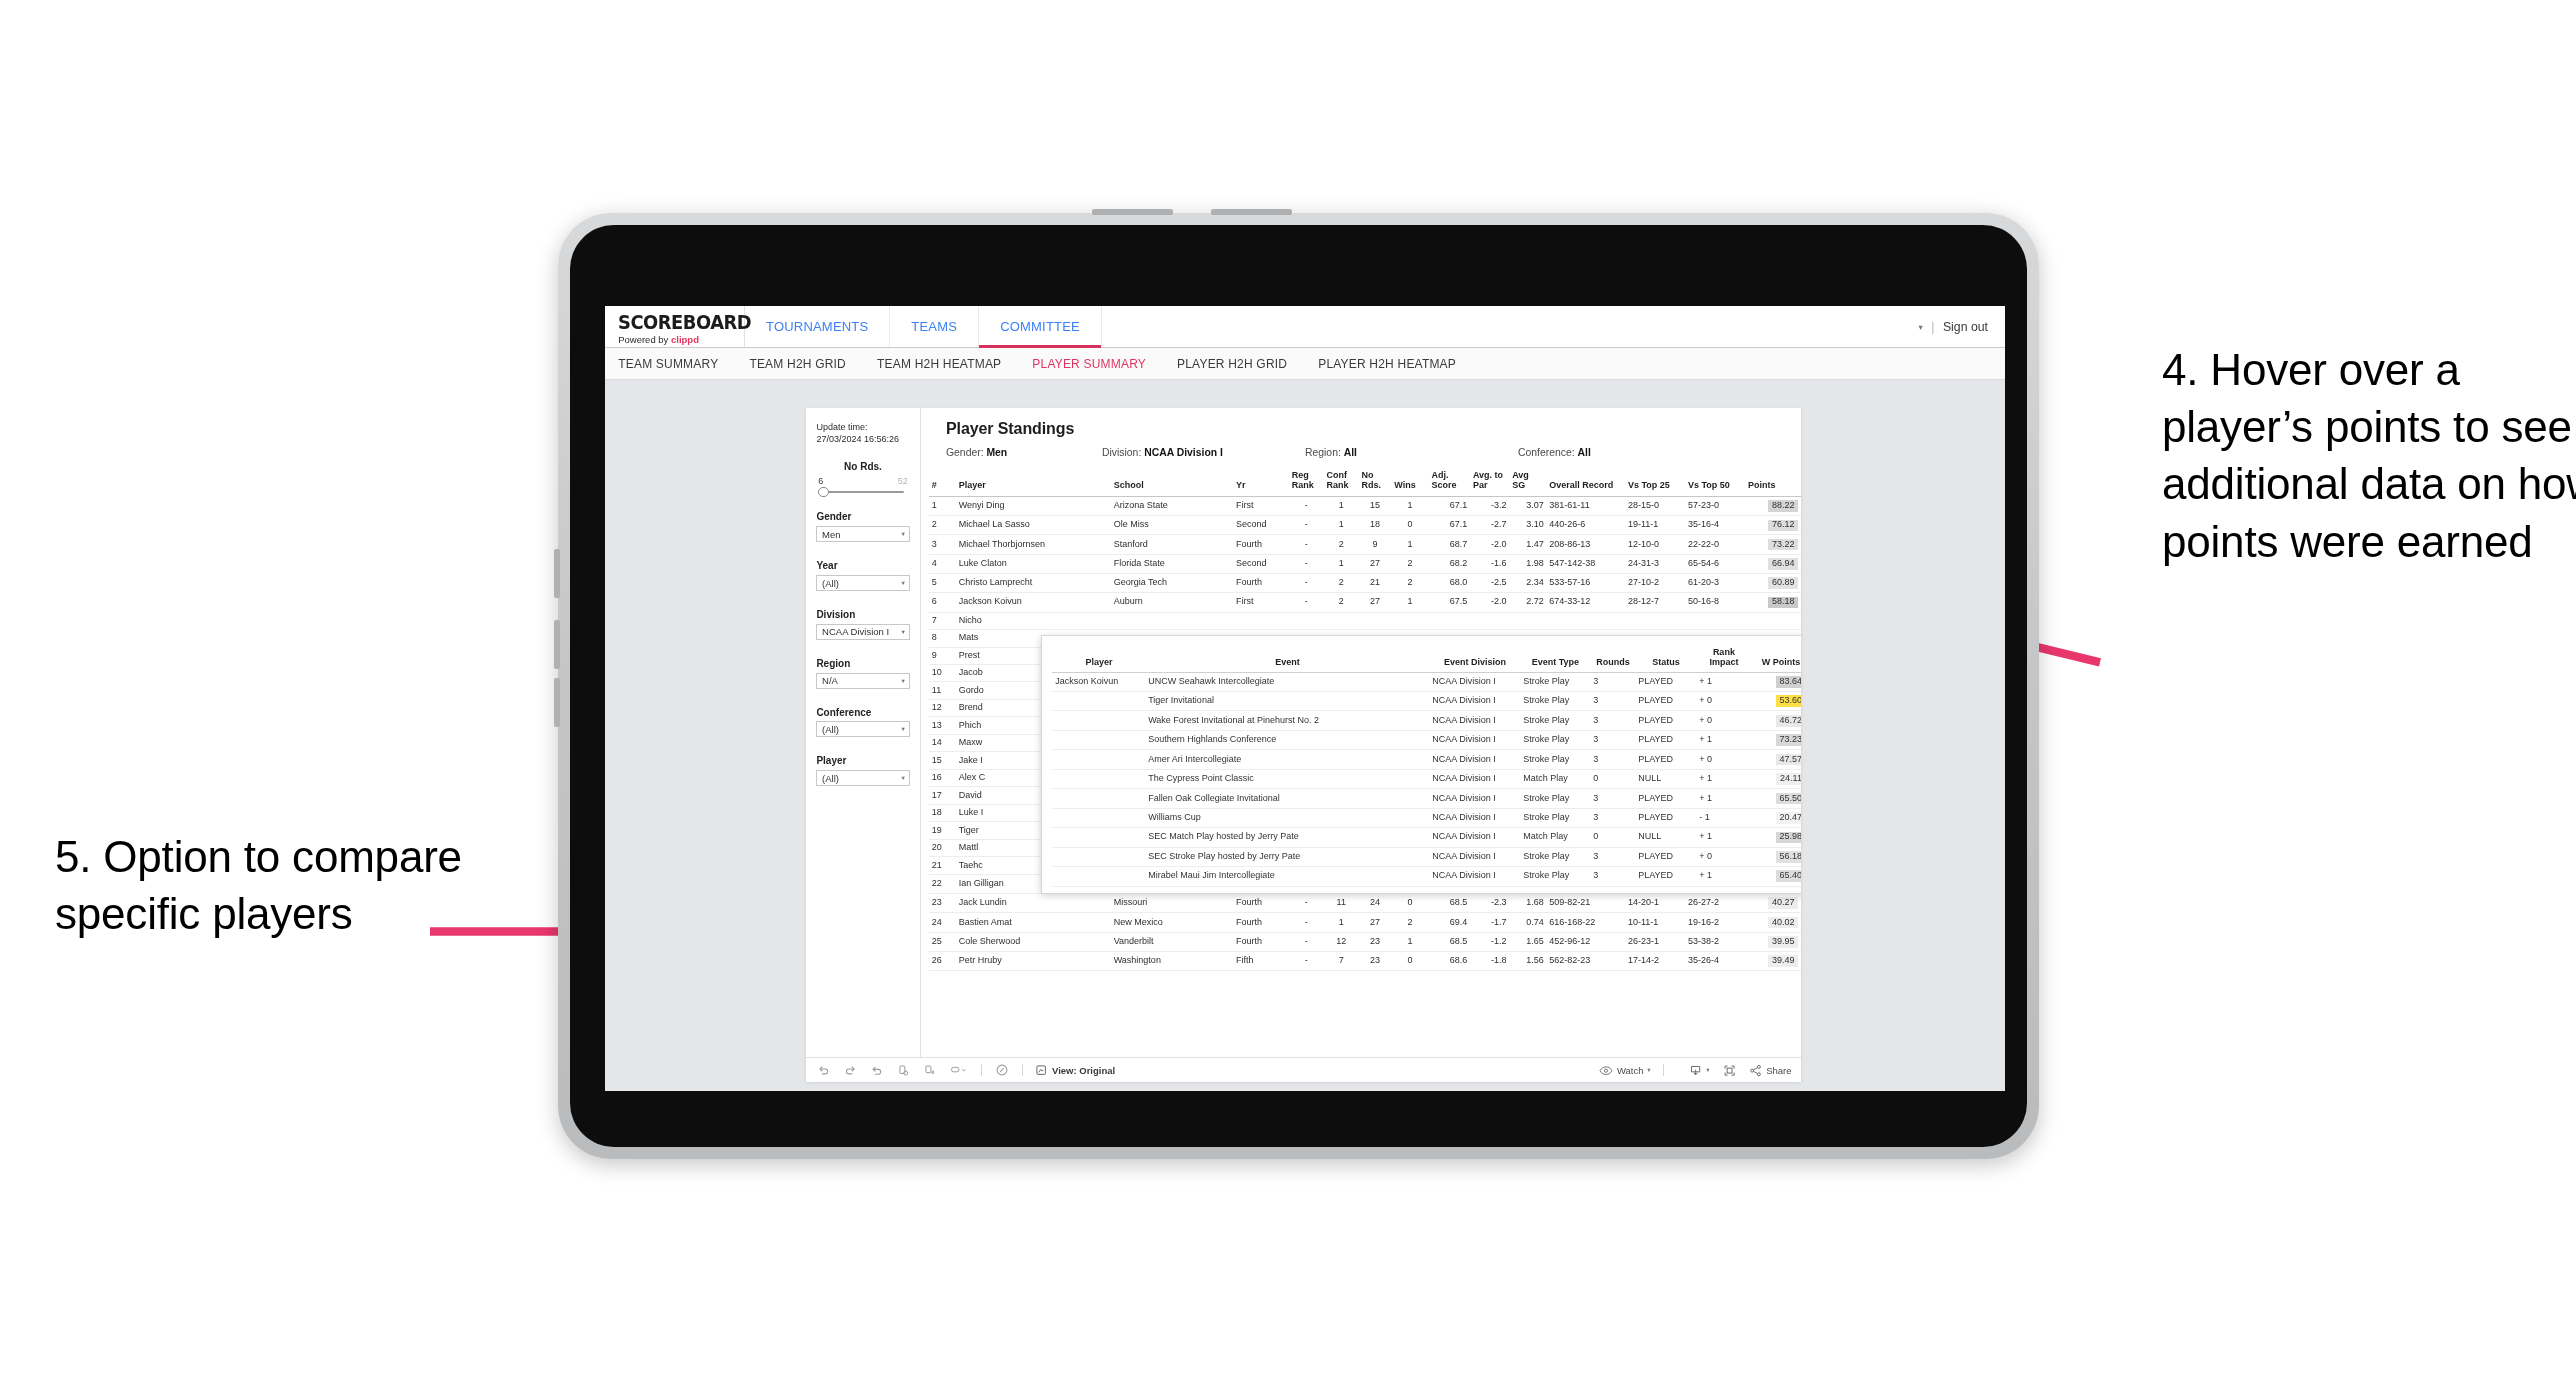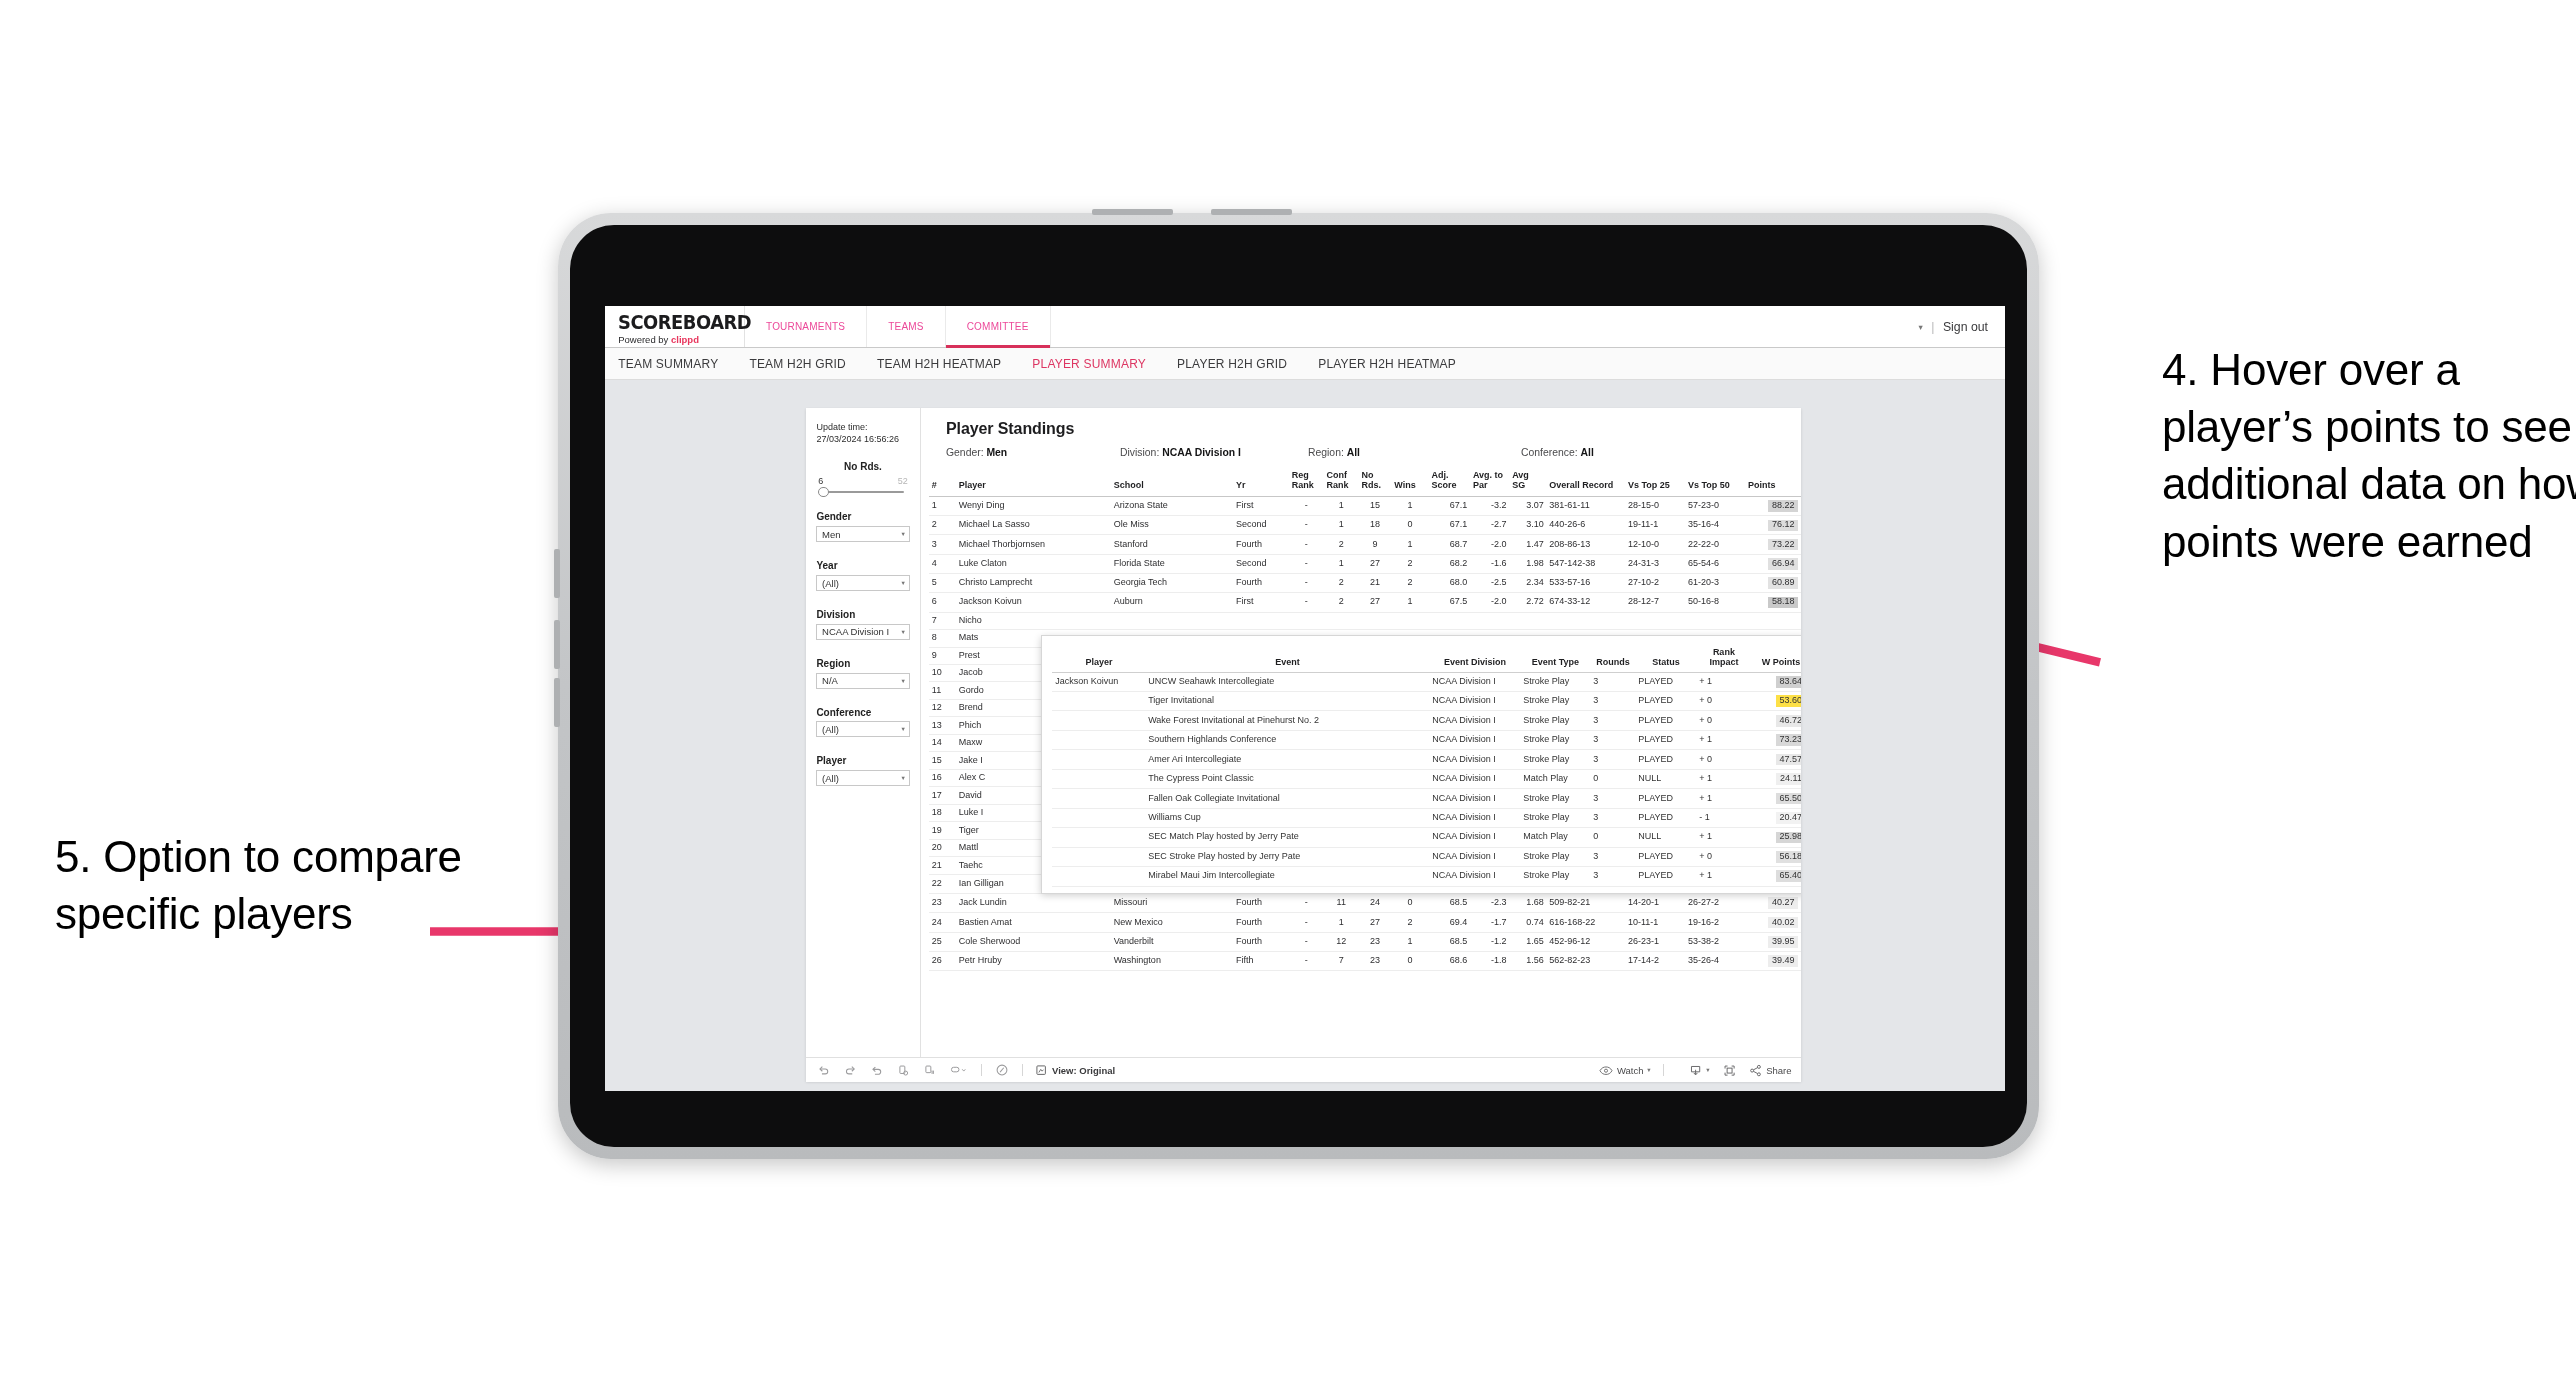--- a/index.html
+++ b/index.html
@@ -81,22 +81,22 @@
     transform-origin: left center;
   }
   #brand-sub {
     font-size: 9.5px; color: #2b2b2d; margin-top: 0.9px;
   }
   #brand-sub .accent { color: #e8365d; font-weight: 700; }
 
   .topnav-item {
     display: flex; align-items: center;
     padding: 0 21px;
-    font-size: 10px;
-    color: #ec4899;
+    font-size: 13px;
+    color: #3b82f6;
     border-right: 0.9px solid #eaeaea;
     letter-spacing: 0.2px;
     position: relative;
   }
   .topnav-item.active::after {
     content:""; position:absolute; left:0; right:0; bottom:-0.9px;
     height:2.8px; background:#d7305a;
   }
   #topnav-right {
     margin-left: auto; display:flex; align-items:center; gap:8.5px;
@@ -177,21 +177,21 @@
   #viz-head { padding: 12.3px 0 0 17px; }
   #update-time {
     position:absolute; left:10.4px; top:13.2px;
     font-size:9px; color:#2c2c2c; line-height:1.35; width:98px;
   }
   #viz-title { font-size:16px; font-weight:700; color:#1d1d1f; letter-spacing:-0.1px; }
   #viz-meta { display:flex; margin-top:8.5px; font-size:10.4px; color:#4a4a4c; }
   #viz-meta .mi { margin-right:0; }
   #viz-meta .mi b { color:#151516; font-weight:700; }
   #viz-meta .mi:nth-child(1){ width: 156px; }
-  #viz-meta .mi:nth-child(2){ width: 188px; margin-left: 18px; }
+  #viz-meta .mi:nth-child(2){ width: 203px; }
   #viz-meta .mi:nth-child(3){ width: 213px; }
 
   
   #table-wrap { flex:1; overflow:hidden; position:relative; margin-top:9.5px; }
   table.std { border-collapse: collapse; width: 100%; table-layout: fixed; }
   table.std th {
     font-size:9px; font-weight:700; color:#1f1f21;
     text-align:left; vertical-align:bottom;
     padding: 2.8px 2.8px 5.7px 2.8px; line-height:1.12;
     border-bottom: 0.9px solid #c7c7c7;

